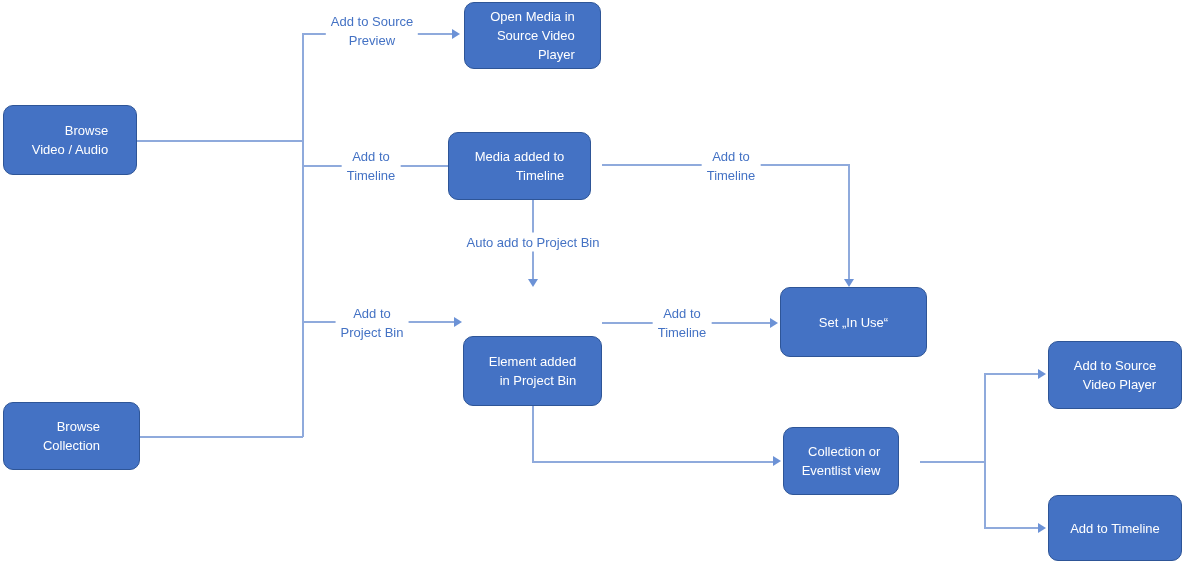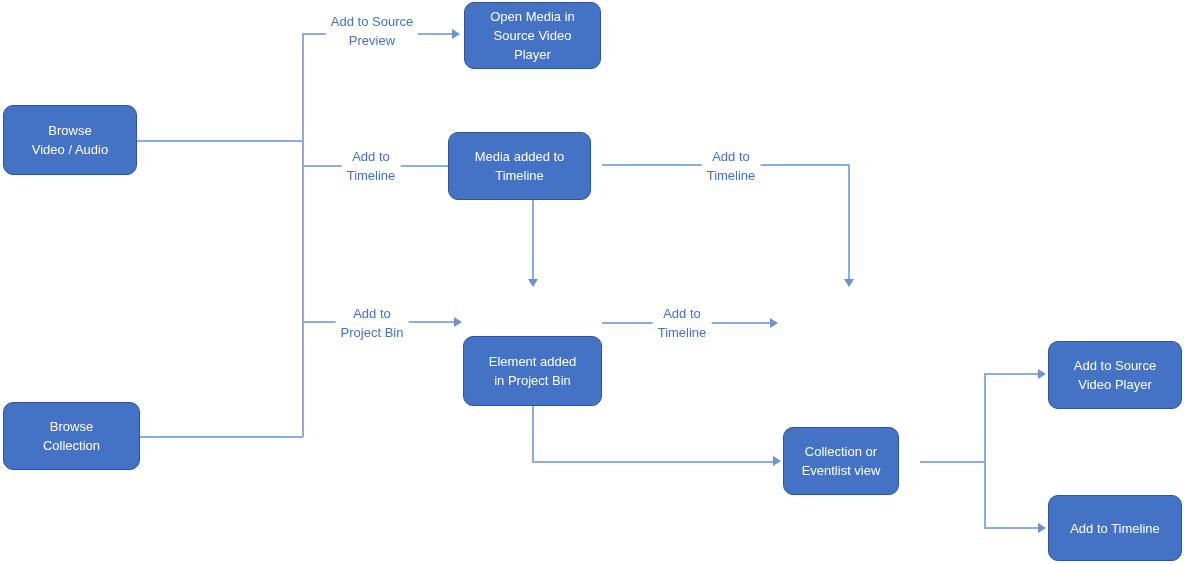--- a/index.html
+++ b/index.html
@@ -15,21 +15,21 @@
     position:absolute;
     background:#4472C4;
     border:1.5px solid #2E5597;
     border-radius:10px;
     color:#ffffff;
     display:flex;align-items:center;justify-content:center;
     text-align:center;
     font-size:13px;line-height:19px;
     box-sizing:border-box;
   }
-  .node span{white-space:pre-line;}
+  .node span{white-space:pre-line;text-align:right;}
   .hline{position:absolute;height:1.5px;background:#8FAADC;}
   .vline{position:absolute;width:1.5px;background:#8FAADC;}
   .arrow-r{position:absolute;width:0;height:0;
     border-top:5px solid transparent;border-bottom:5px solid transparent;
     border-left:8px solid #6C92D6;}
   .arrow-d{position:absolute;width:0;height:0;
     border-left:5px solid transparent;border-right:5px solid transparent;
     border-top:8px solid #6C92D6;}
   .edge-label{
     position:absolute;
@@ -80,20 +80,21 @@
   <div class="arrow-r" style="left:1038px;top:369px;"></div>
   <div class="hline" style="left:984px;top:527px;width:54px;"></div>
   <div class="arrow-r" style="left:1038px;top:523px;"></div>
 
   <div class="edge-label" style="left:372px;top:31px;">Add to Source
 Preview</div>
   <div class="edge-label" style="left:371px;top:166px;">Add to
 Timeline</div>
   <div class="edge-label" style="left:372px;top:323px;">Add to
 Project Bin</div>
+  <div class="edge-label" style="left:533px;top:242px;">Auto add to Project Bin</div>
   <div class="edge-label" style="left:731px;top:166px;">Add to
 Timeline</div>
   <div class="edge-label" style="left:682px;top:323px;">Add to
 Timeline</div>
 
   <div class="node" style="left:3px;top:105px;width:134px;height:70px;">
     <span>Browse
 Video / Audio</span>
   </div>
   <div class="node" style="left:3px;top:402px;width:137px;height:68px;">
@@ -106,20 +107,23 @@
 Player</span>
   </div>
   <div class="node" style="left:448px;top:132px;width:143px;height:68px;">
     <span>Media added to
 Timeline</span>
   </div>
   <div class="node" style="left:463px;top:288px;width:139px;height:70px;margin-top:48px;">
     <span>Element added
 in Project Bin</span>
   </div>
+  <div class="node" style="left:780px;top:287px;width:147px;height:70px;">
+    <span>Set „In Use“</span>
+  </div>
   <div class="node" style="left:783px;top:427px;width:116px;height:68px;">
     <span>Collection or
 Eventlist view</span>
   </div>
   <div class="node" style="left:1048px;top:341px;width:134px;height:68px;">
     <span>Add to Source
 Video Player</span>
   </div>
   <div class="node" style="left:1048px;top:495px;width:134px;height:66px;">
     <span>Add to Timeline</span>

